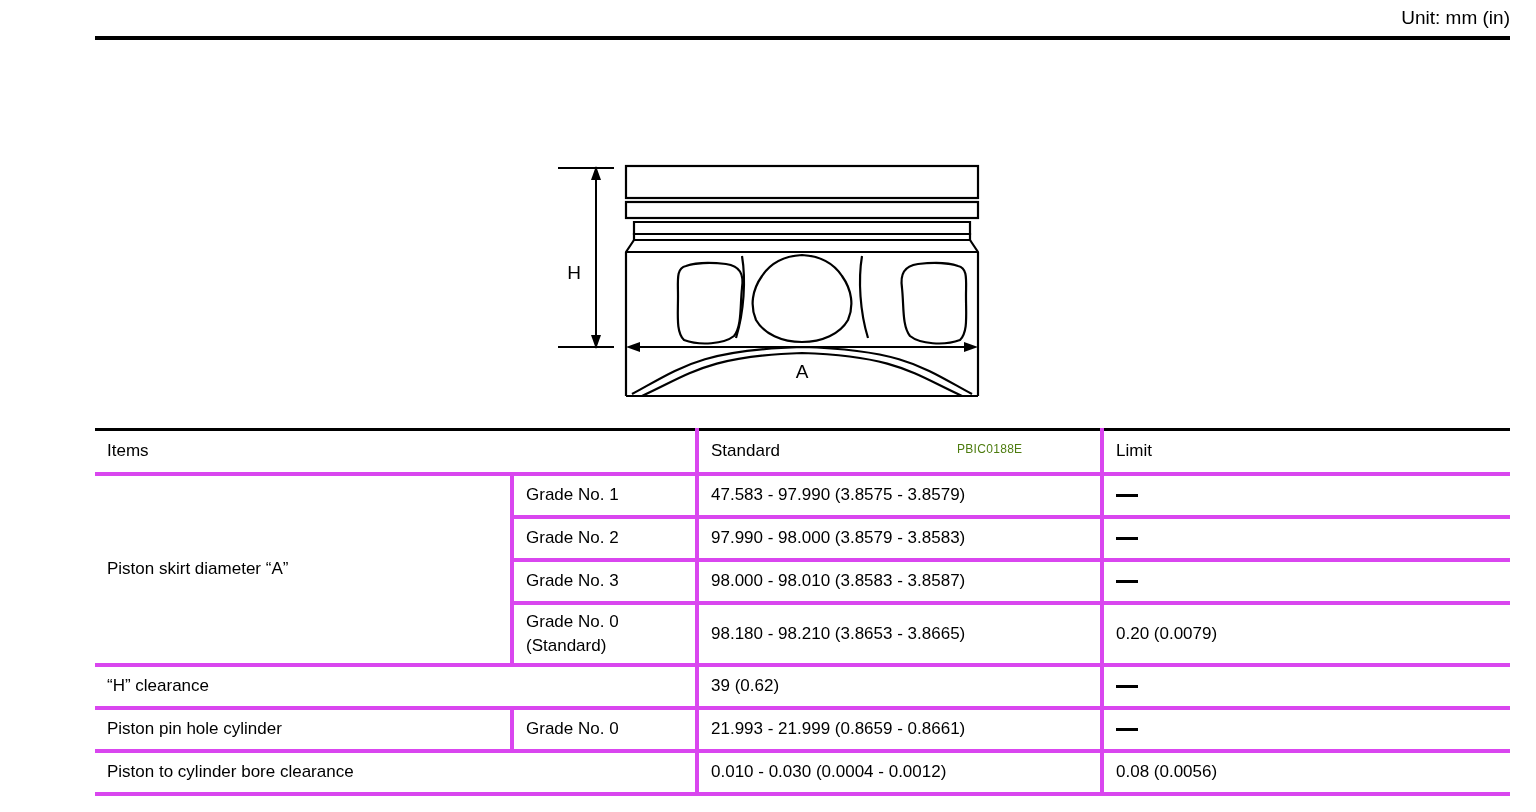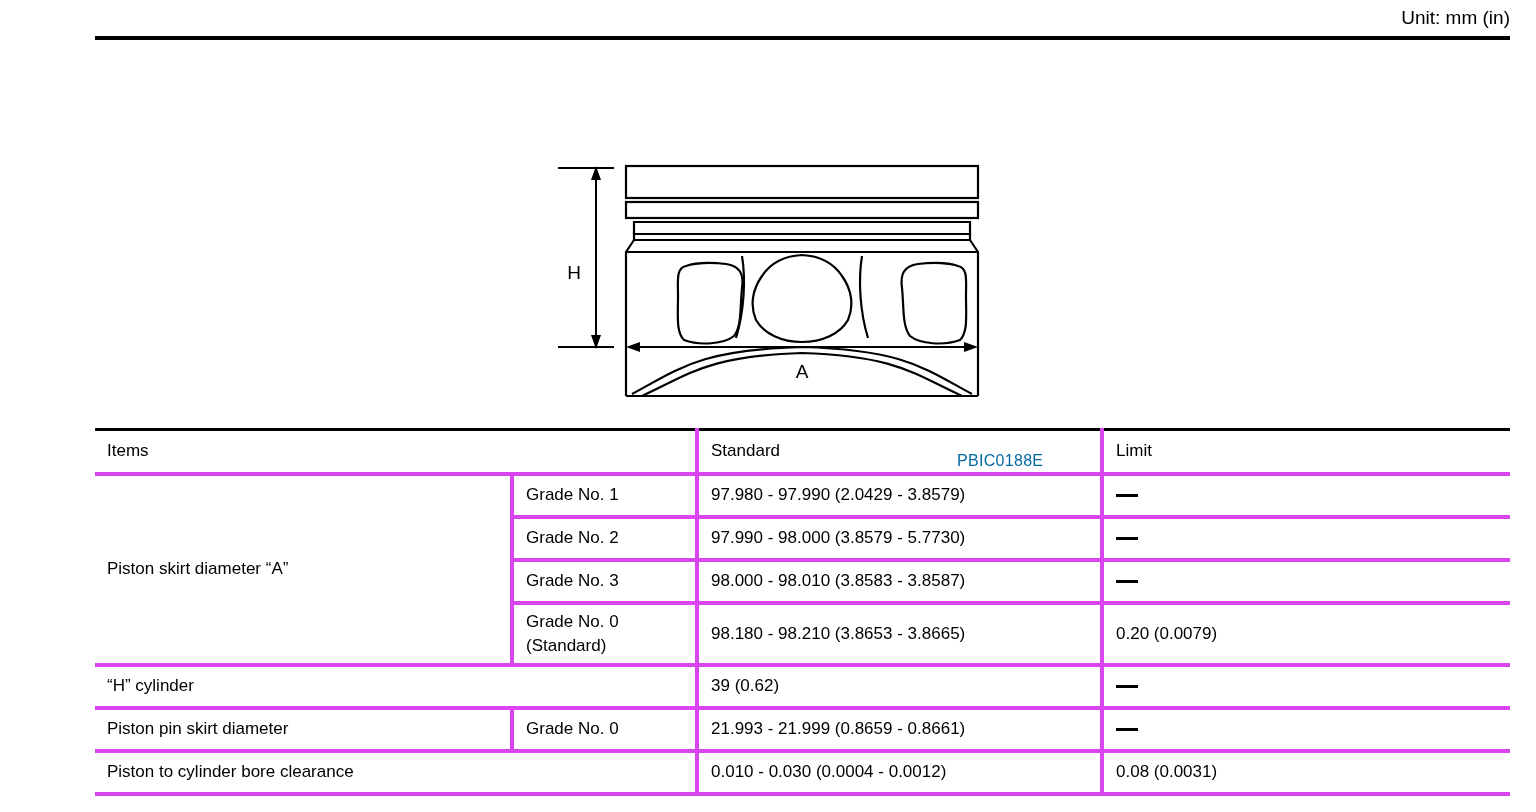--- a/index.html
+++ b/index.html
@@ -43,24 +43,24 @@
     left: 0;
     top: 44px;
     width: 1536px;
     height: 375px;
   }
   .figure svg { display: block; }
 
   .figure-caption {
     position: absolute;
     left: 957px;
-    top: 408px;
-    font-size: 16px;
+    top: 398px;
+    font-size: 12px;
     letter-spacing: 0.3px;
-    color: #0369a1;
+    color: #4d7c0f;
     white-space: nowrap;
   }
 
   
   .spec-table {
     position: absolute;
     left: 95px;
     top: 428px;
     width: 1415px;
     border-collapse: collapse;
@@ -188,29 +188,29 @@
   <tbody>
     <tr class="head-row row-head">
       <td class="cell-left no-left" colspan="2">Items</td>
       <td class="cell-center">Standard</td>
       <td class="cell-center no-right">Limit</td>
     </tr>
 
     <tr class="row-h">
       <td class="cell-left no-left" rowspan="4">Piston skirt diameter “A”</td>
       <td class="cell-left">Grade No. 1</td>
-      <td class="cell-center">97.980 - 97.990 (2.0429 - 3.8579)</td>
+      <td class="cell-center">47.583 - 97.990 (3.8575 - 3.8579)</td>
       <td class="cell-center no-right">
         <span class="dash"></span>
       </td>
     </tr>
 
     <tr class="row-h sep-strong">
       <td class="cell-left">Grade No. 2</td>
-      <td class="cell-center">97.990 - 98.000 (3.8579 - 5.7730)</td>
+      <td class="cell-center">97.990 - 98.000 (3.8579 - 3.8583)</td>
       <td class="cell-center no-right">
         <span class="dash"></span>
       </td>
     </tr>
 
     <tr class="row-h">
       <td class="cell-left">Grade No. 3</td>
       <td class="cell-center">98.000 - 98.010 (3.8583 - 3.8587)</td>
       <td class="cell-center no-right">
         <span class="dash"></span>
@@ -220,35 +220,35 @@
     <tr class="row-tall sep-strong">
       <td class="cell-left cell-two-line">
         <span>Grade No. 0</span><br>
         <span>(Standard)</span>
       </td>
       <td class="cell-center">98.180 - 98.210 (3.8653 - 3.8665)</td>
       <td class="cell-center no-right">0.20 (0.0079)</td>
     </tr>
 
     <tr class="row-h sep-strong">
-      <td class="cell-left no-left" colspan="2">“H” cylinder</td>
+      <td class="cell-left no-left" colspan="2">“H” clearance</td>
       <td class="cell-center">39 (0.62)</td>
       <td class="cell-center no-right">
         <span class="dash"></span>
       </td>
     </tr>
 
     <tr class="row-h">
-      <td class="cell-left no-left">Piston pin skirt diameter</td>
+      <td class="cell-left no-left">Piston pin hole cylinder</td>
       <td class="cell-left">Grade No. 0</td>
       <td class="cell-center">21.993 - 21.999 (0.8659 - 0.8661)</td>
       <td class="cell-center no-right">
         <span class="dash"></span>
       </td>
     </tr>
 
     <tr class="row-h">
       <td class="cell-left no-left" colspan="2">Piston to cylinder bore clearance</td>
       <td class="cell-center">0.010 - 0.030 (0.0004 - 0.0012)</td>
-      <td class="cell-center no-right">0.08 (0.0031)</td>
+      <td class="cell-center no-right">0.08 (0.0056)</td>
     </tr>
   </tbody>
 </table>
 
 </body></html>

